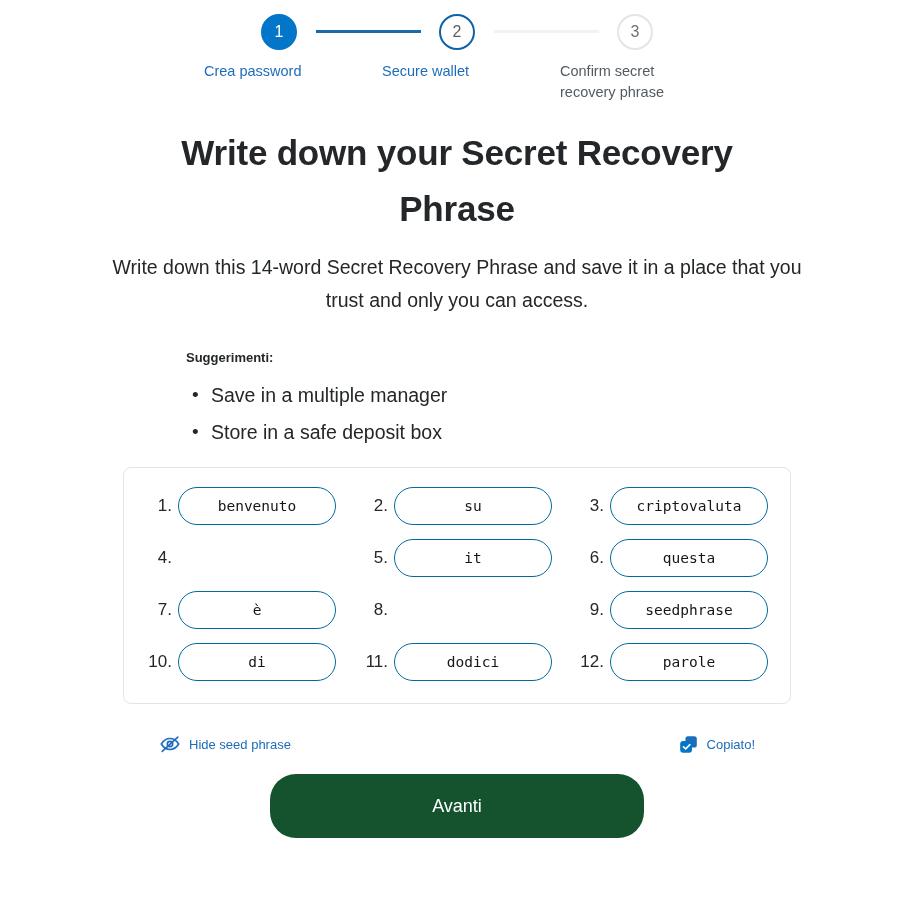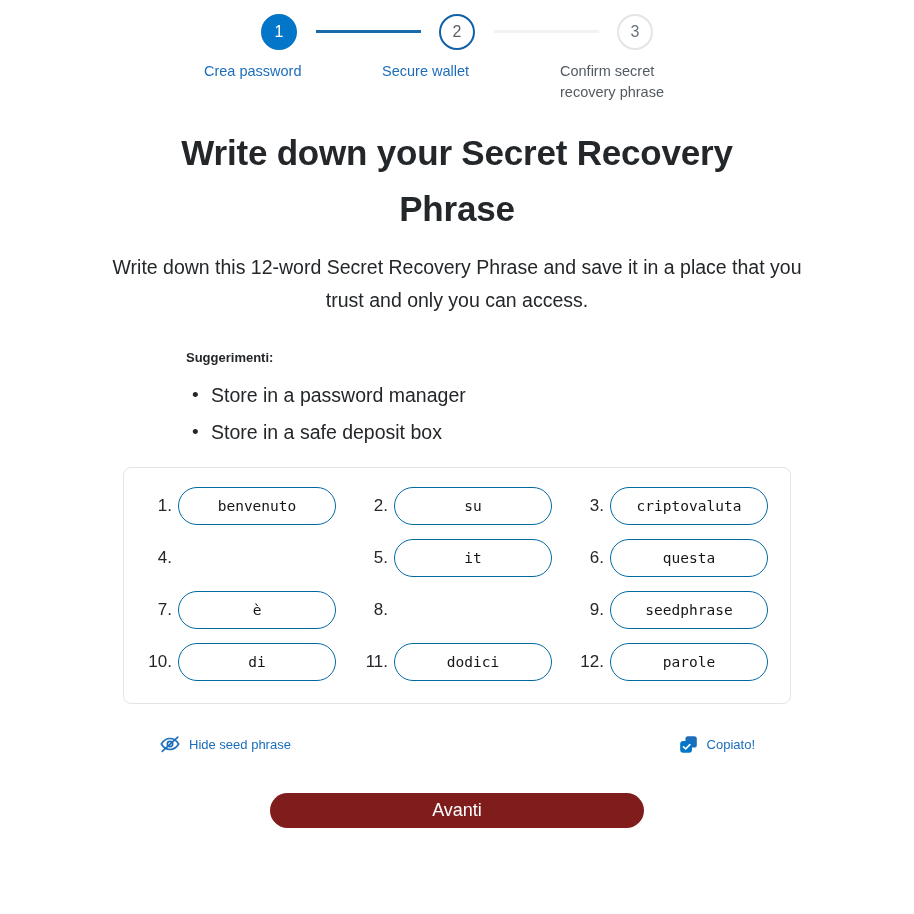--- a/index.html
+++ b/index.html
@@ -206,26 +206,26 @@
     cursor: pointer;
     background: none;
     border: none;
     font-family: "Liberation Sans", sans-serif;
     padding: 2px;
   }
   .action-link svg { display: block; }
 
   
   .btn-primary {
-    margin-top: 36px;
+    margin-top: 17px;
     width: 374px;
-    height: 35px;
+    height: 64px;
     border: none;
     border-radius: 26px;
-    background: #7f1d1d;
+    background: #14532d;
     color: #ffffff;
     font-size: 18px;
     font-family: "Liberation Sans", sans-serif;
     cursor: pointer;
     display: flex;
     align-items: center;
     justify-content: center;
   }
 </style>
 </head>
@@ -258,26 +258,26 @@
         <div class="circle todo">
           <span>3</span>
         </div>
         <div class="step-label gray">Confirm secret recovery phrase</div>
       </div>
 
     </div>
   </div>
 
   <h1 class="title">Write down your Secret Recovery Phrase</h1>
-  <p class="subtitle">Write down this 12-word Secret Recovery Phrase and save it in a place that you trust and only you can access.</p>
+  <p class="subtitle">Write down this 14-word Secret Recovery Phrase and save it in a place that you trust and only you can access.</p>
 
   <div class="tips">
     <div class="tips-title">Suggerimenti:</div>
     <ul class="tips-list">
-      <li>Store in a password manager</li>
+      <li>Save in a multiple manager</li>
       <li>Store in a safe deposit box</li>
     </ul>
   </div>
 
   <div class="seed-box">
     <div class="seed-grid">
 
       <div class="seed-cell">
         <span class="seed-index">1.</span>
         <span class="seed-pill">benvenuto</span>

